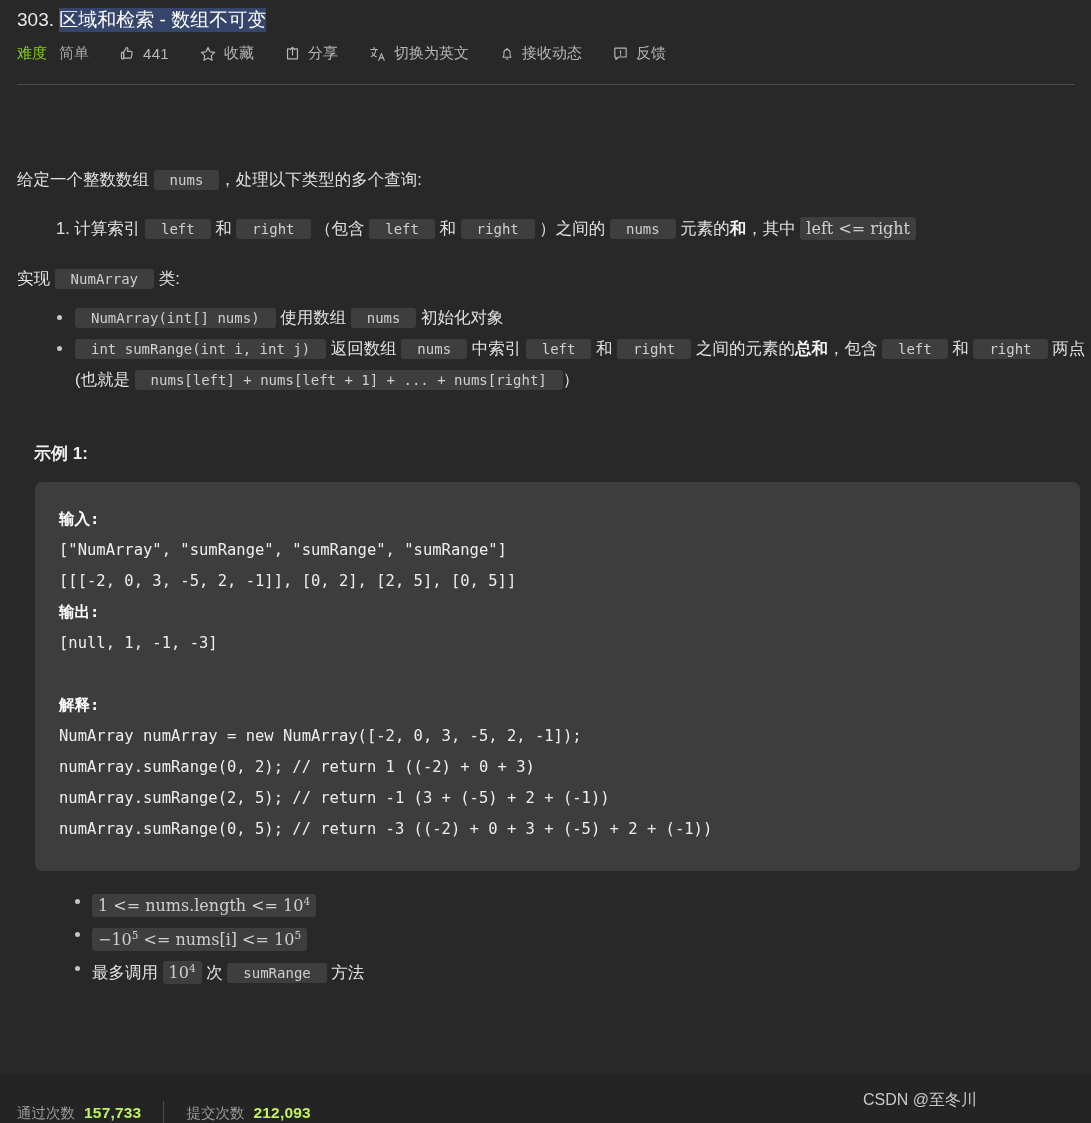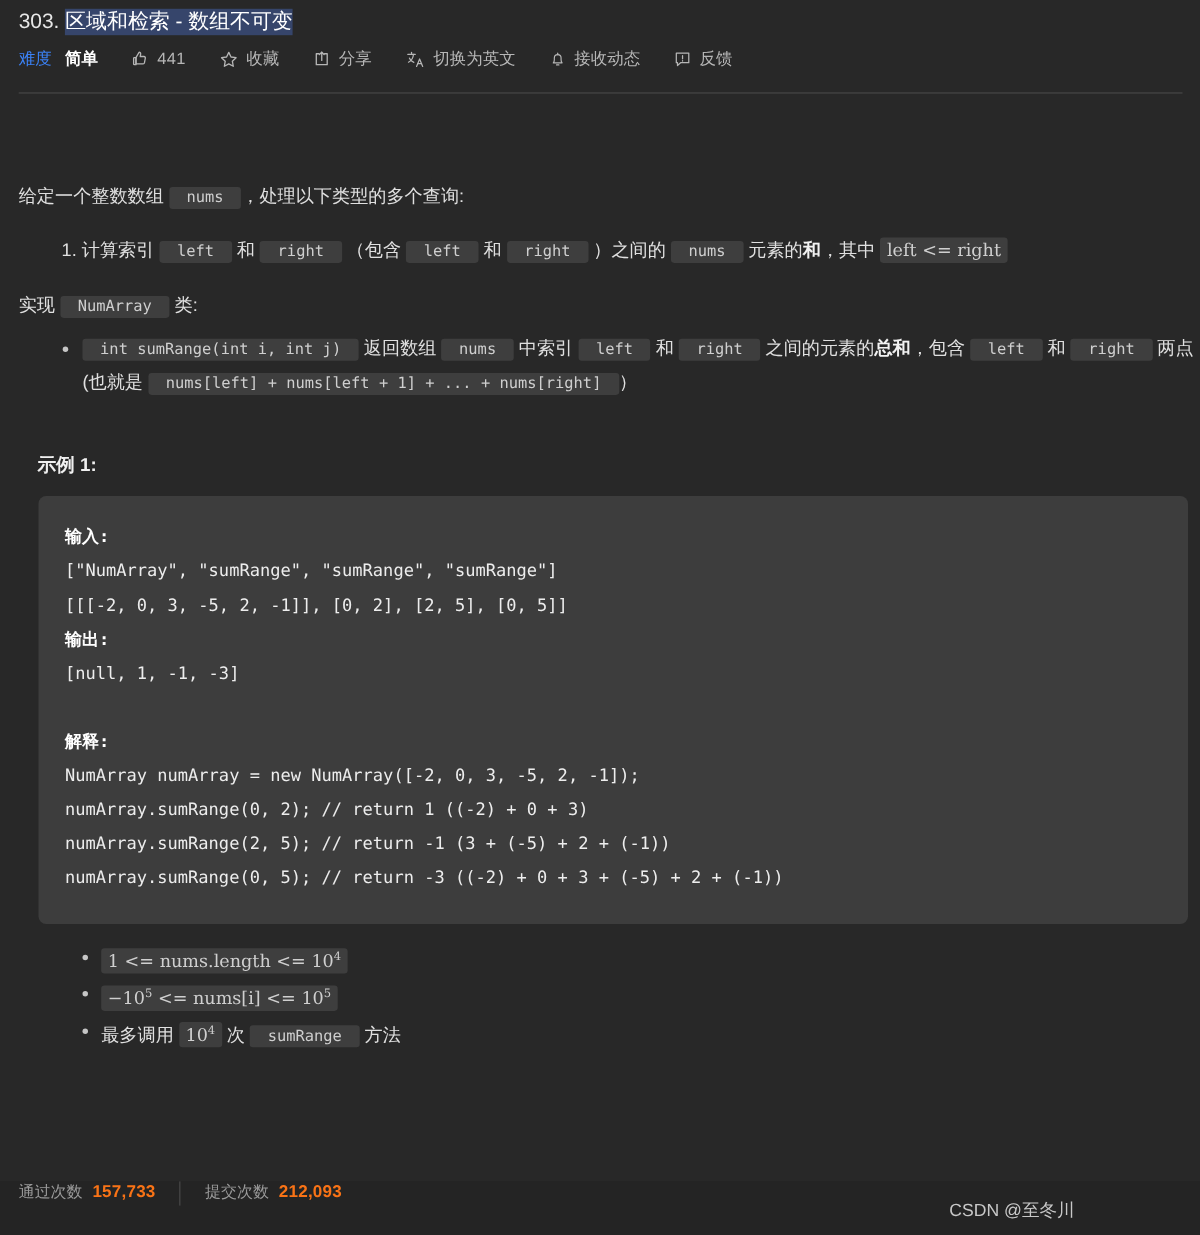--- a/index.html
+++ b/index.html
@@ -39,22 +39,22 @@
     color: #b6b6b6;
     white-space: nowrap;
   }
   .meta-item {
     display: flex;
     align-items: center;
     gap: 7px;
     margin-right: 30px;
   }
   .meta-item.diff { margin-right: 30px; gap: 12px; }
-  .meta-label { color: #3b82f6; }
-  .diff-val { color: #ffffff; font-weight: bold; }
+  .meta-label { color: #84cc16; }
+  .diff-val { color: #a3a3a3; }
   .meta-ico { display: inline-flex; align-items: center; justify-content: center; }
   .meta-ico svg { display: block; }
   .cnt { color: #b6b6b6; letter-spacing: .3px; }
 
   .hr {
     position: absolute;
     left: 17px;
     top: 84px;
     width: 1058px;
     height: 1px;
@@ -173,26 +173,26 @@
 
   
   .footer {
     position: absolute;
     left: 0;
     bottom: 0;
     width: 1091px;
     height: 49px;
     background: #242424;
     display: flex;
-    align-items: flex-start;
+    align-items: flex-end;
     padding-left: 17px;
   }
   .footer .stat { display: flex; align-items: baseline; gap: 9px; }
   .footer .stat-label { font-size: 14.5px; color: #9a9a9a; }
-  .footer .stat-value { font-size: 15.5px; color: #f97316; font-weight: bold; letter-spacing: .2px; }
+  .footer .stat-value { font-size: 15.5px; color: #bef264; font-weight: bold; letter-spacing: .2px; }
   .footer .vsep {
     width: 1px; height: 22px; background: #4d4d4d;
     margin: 0 22px;
   }
   .watermark {
     position: absolute;
     right: 0;
     bottom: 12px;
     font-size: 16px;
     color: #c8c8c8;
@@ -307,20 +307,26 @@
     </p>
 
     <p class="para tight">
       <span>实现</span>
       <code class="ck">NumArray</code>
       <span>类:</span>
     </p>
 
     <ul class="bul">
       <li>
+        <code class="ck">NumArray(int[] nums)</code>
+        <span>使用数组</span>
+        <code class="ck">nums</code>
+        <span>初始化对象</span>
+      </li>
+      <li>
         <code class="ck">int sumRange(int i, int j)</code>
         <span>返回数组</span>
         <code class="ck">nums</code>
         <span>中索引</span>
         <code class="ck">left</code>
         <span>和</span>
         <code class="ck">right</code>
         <span>之间的元素的</span><b class="bold">总和</b><span>，包含</span>
         <code class="ck">left</code>
         <span>和</span>

